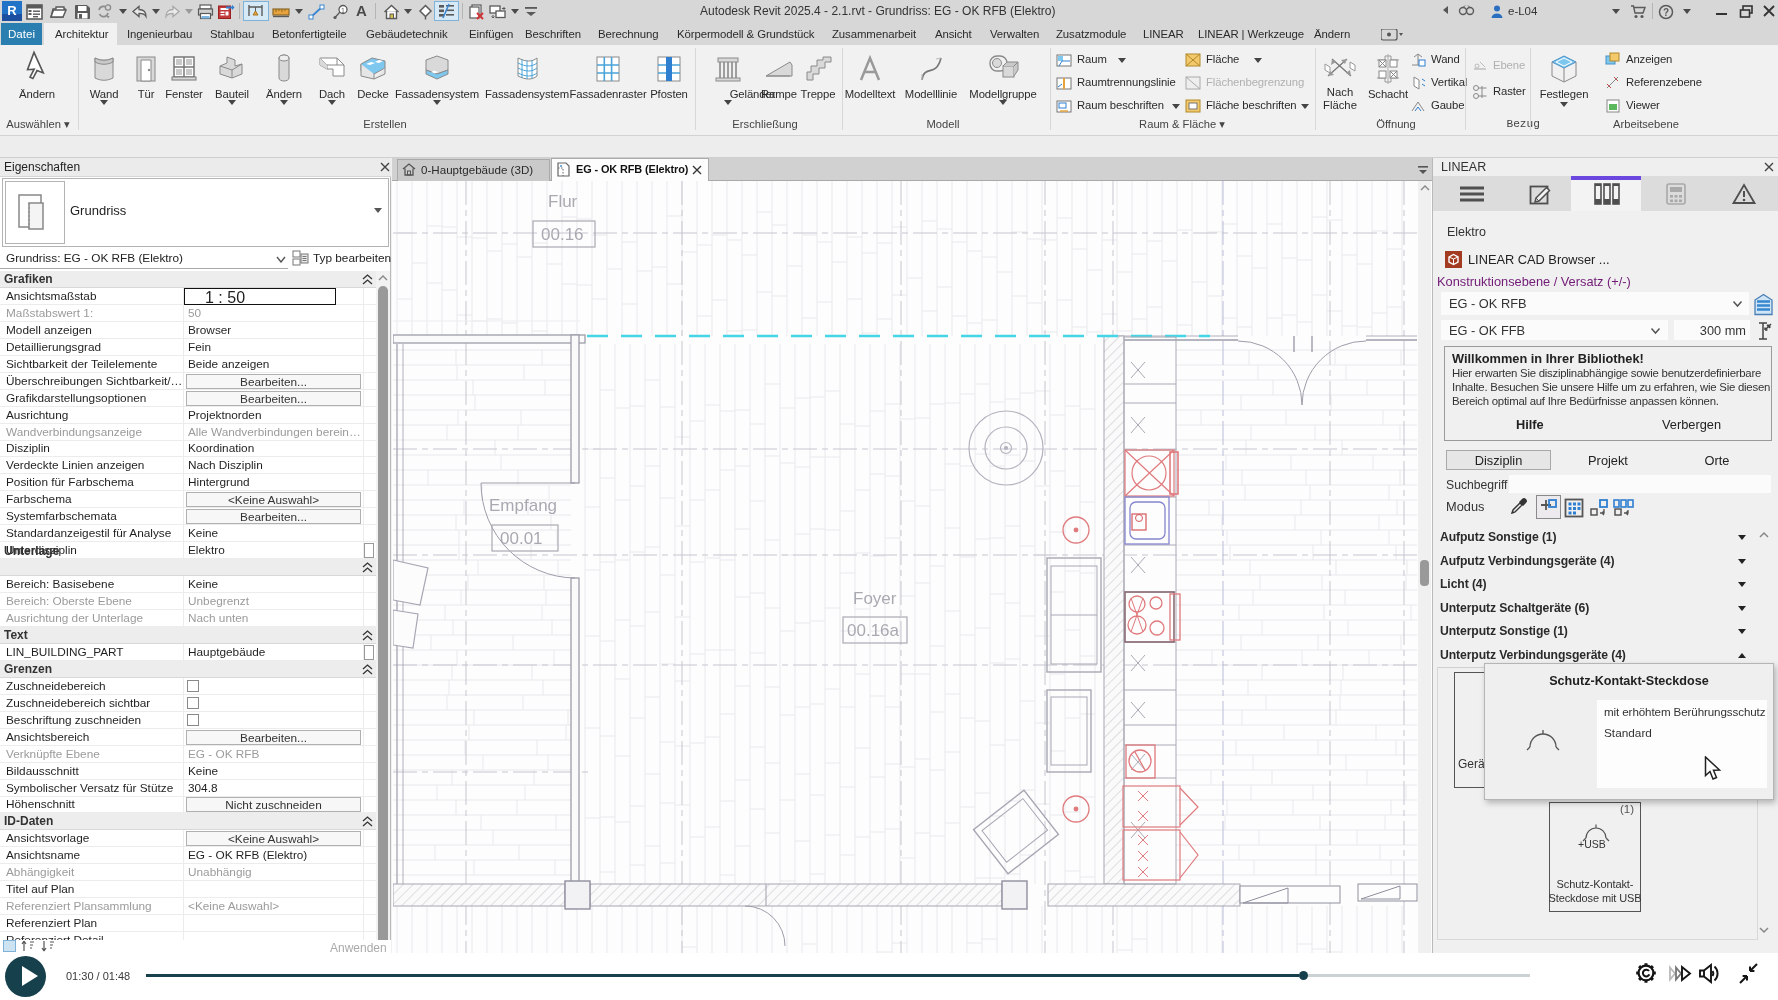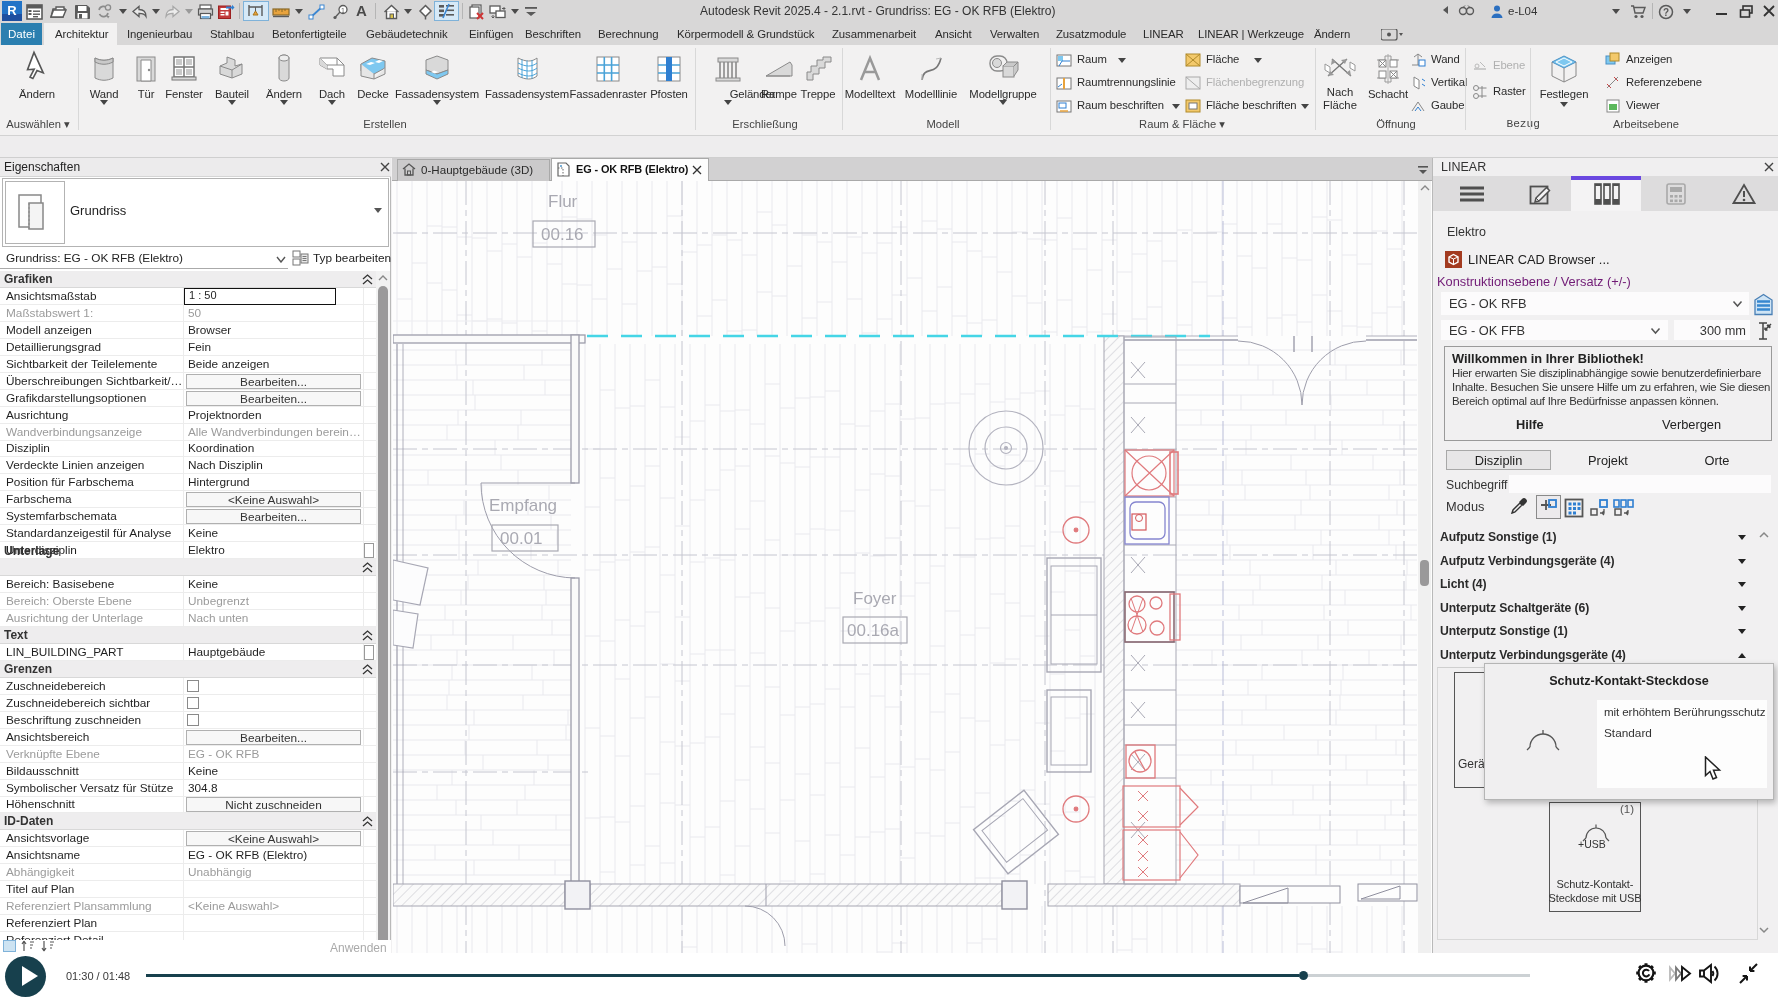--- a/index.html
+++ b/index.html
@@ -434,21 +434,21 @@
 <div class="abs" style="left:0px;top:268px;width:288px;height:1px;background:#aaa;"></div>
 <div class="abs" style="left:0;top:271px;width:376px;height:17px;background:#eeedee;border-bottom:1px solid #d8d8d8;"></div>
 <div class="abs" style="left:4px;top:272px;font-size:12px;font-weight:bold;color:#333;">Grafiken</div>
 <svg class="abs" style="left:362px;top:274px" width="11" height="12" viewBox="0 0 11 12">
     <path d="M1 5 L5.5 1 L10 5 M1 10 L5.5 6 L10 10" stroke="#333" stroke-width="1.3" fill="none"></path>
   </svg>
 <div class="abs" style="left:0;top:288px;width:376px;height:17px;border-bottom:1px solid #ececec;"></div>
 <div class="abs" style="left:183px;top:288px;width:1px;height:17px;background:#ececec;"></div>
 <div class="abs" style="left:363px;top:288px;width:1px;height:17px;background:#ececec;"></div>
 <div class="abs" style="left:6px;top:289px;width:177px;font-size:11.8px;white-space:nowrap;overflow:hidden;text-overflow:ellipsis;color:#1f1f1f;">Ansichtsmaßstab</div>
-<div class="abs" style="left:184px;top:288px;width:152px;height:17px;border:1.5px solid #111;background:#fff;font-size:11px;color:#1f1f1f;padding-left:4px;">1 : 50</div>
+<div class="abs" style="left:184px;top:288px;width:152px;height:17px;border:1.5px solid #111;background:#fff;font-size:16px;color:#1f1f1f;padding-left:20px;">1 : 50</div>
 <div class="abs" style="left:0;top:305px;width:376px;height:17px;border-bottom:1px solid #ececec;"></div>
 <div class="abs" style="left:183px;top:305px;width:1px;height:17px;background:#ececec;"></div>
 <div class="abs" style="left:363px;top:305px;width:1px;height:17px;background:#ececec;"></div>
 <div class="abs" style="left:6px;top:306px;width:177px;font-size:11.8px;white-space:nowrap;overflow:hidden;text-overflow:ellipsis;color:#9b9b9b;">Maßstabswert 1:</div>
 <div class="abs" style="left:188px;top:306px;width:174px;font-size:11.8px;white-space:nowrap;overflow:hidden;text-overflow:ellipsis;color:#9b9b9b;">50</div>
 <div class="abs" style="left:0;top:322px;width:376px;height:17px;border-bottom:1px solid #ececec;"></div>
 <div class="abs" style="left:183px;top:322px;width:1px;height:17px;background:#ececec;"></div>
 <div class="abs" style="left:363px;top:322px;width:1px;height:17px;background:#ececec;"></div>
 <div class="abs" style="left:6px;top:323px;width:177px;font-size:11.8px;white-space:nowrap;overflow:hidden;text-overflow:ellipsis;color:#1f1f1f;">Modell anzeigen</div>
 <div class="abs" style="left:188px;top:323px;width:174px;font-size:11.8px;white-space:nowrap;overflow:hidden;text-overflow:ellipsis;color:#1f1f1f;">Browser</div>

